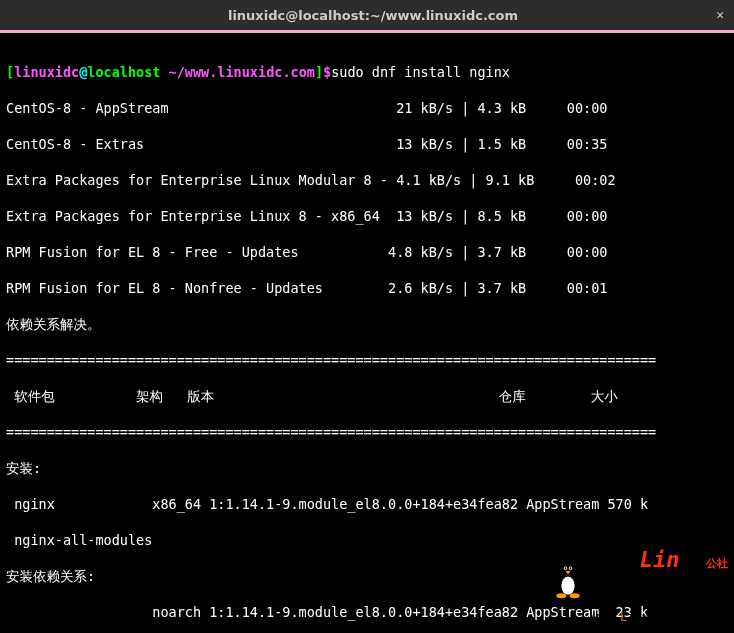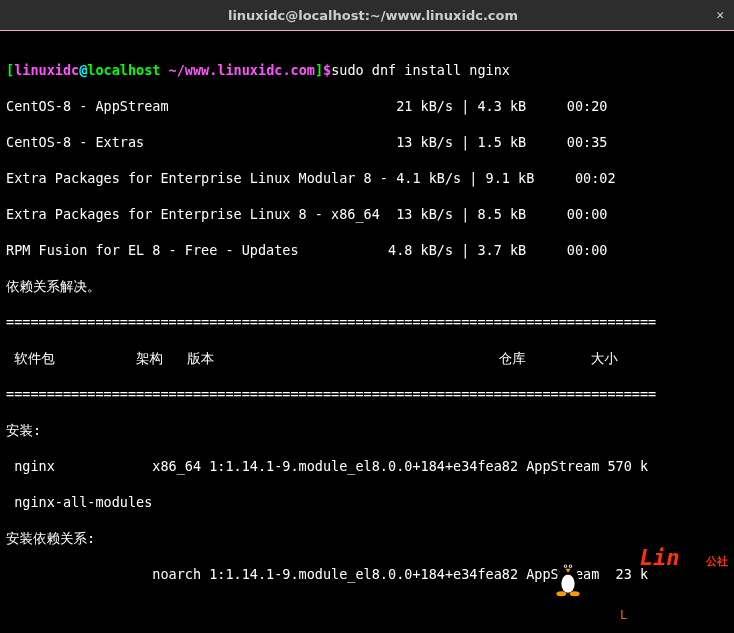--- a/index.html
+++ b/index.html
@@ -12,21 +12,21 @@
     height: 633px;
     overflow: hidden;
   }
   .titlebar {
     background: #2d2d2d;
     height: 30px;
     display: flex;
     align-items: center;
     justify-content: center;
     position: relative;
-    border-bottom: 1px solid #f9a8d4;
+    border-bottom: 3px solid #f9a8d4;
     padding-left: 12px;
   }
   .titlebar-title {
     color: #cccccc;
     font-family: "DejaVu Sans", sans-serif;
     font-size: 13px;
     font-weight: bold;
   }
   .titlebar-close {
     position: absolute;
@@ -75,25 +75,26 @@
 </head>
 <body>
 
 <div class="titlebar">
   <span class="titlebar-title">linuxidc@localhost:~/www.linuxidc.com</span>
   <span class="titlebar-close">✕</span>
 </div>
 
 <div class="terminal">
 <div class="line"><span class="green">[</span><span class="magenta">linuxidc</span><span class="cyan">@</span><span class="green">localhost</span><span class="magenta"> ~/www.linuxidc.com</span><span class="green">]</span><span class="magenta">$</span><span class="white">sudo dnf install nginx</span></div>
-<div class="line">CentOS-8 - AppStream                            21 kB/s | 4.3 kB     00:20</div>
+<div class="line">CentOS-8 - AppStream                            21 kB/s | 4.3 kB     00:00</div>
 <div class="line">CentOS-8 - Extras                               13 kB/s | 1.5 kB     00:35</div>
 <div class="line">Extra Packages for Enterprise Linux Modular 8 - 4.1 kB/s | 9.1 kB     00:02</div>
 <div class="line">Extra Packages for Enterprise Linux 8 - x86_64  13 kB/s | 8.5 kB     00:00</div>
 <div class="line">RPM Fusion for EL 8 - Free - Updates           4.8 kB/s | 3.7 kB     00:00</div>
+<div class="line">RPM Fusion for EL 8 - Nonfree - Updates        2.6 kB/s | 3.7 kB     00:01</div>
 <div class="line">依赖关系解决。</div>
 <div class="line">================================================================================</div>
 <div class="line"> 软件包          架构   版本                                   仓库        大小</div>
 <div class="line">================================================================================</div>
 <div class="line">安装:</div>
 <div class="line"> nginx            x86_64 1:1.14.1-9.module_el8.0.0+184+e34fea82 AppStream 570 k</div>
 <div class="line"> nginx-all-modules</div>
 <div class="line">安装依赖关系:</div>
 <div class="line">                  noarch 1:1.14.1-9.module_el8.0.0+184+e34fea82 AppStream  23 k</div>
 

